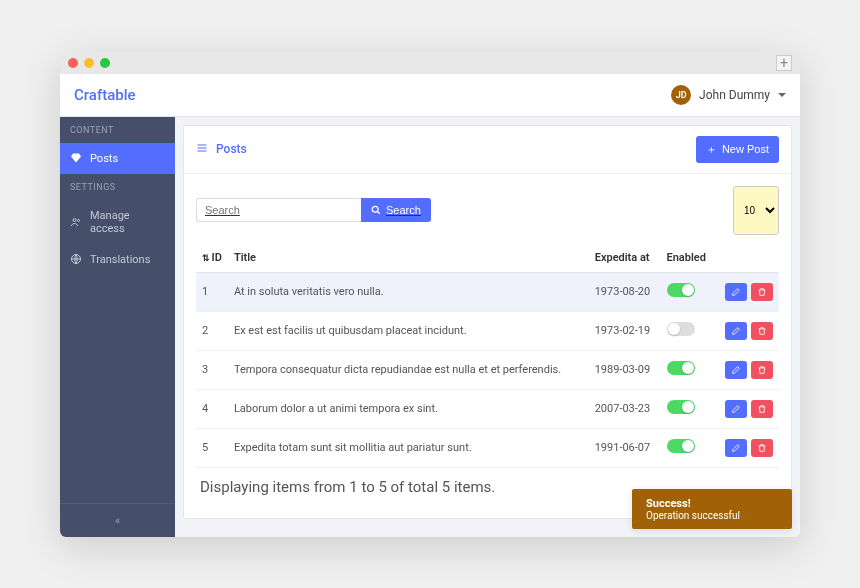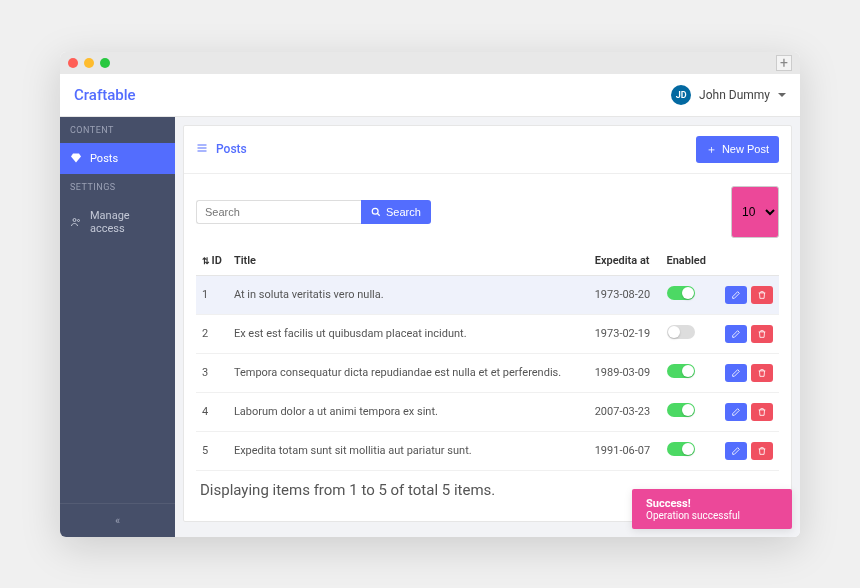--- a/index.html
+++ b/index.html
@@ -57,21 +57,21 @@
   }
   .user {
     display: flex;
     align-items: center;
     gap: 8px;
     font-size: 12px;
     color: #444;
   }
   .avatar {
     width: 20px; height: 20px; border-radius: 50%;
-    background: #0369a1; color: #fff; font-size: 9px; display:flex;align-items:center;justify-content:center;
+    background: #a16207; color: #fff; font-size: 9px; display:flex;align-items:center;justify-content:center;
     font-weight:600;
   }
   .caret-down {
     width: 0; height: 0; border-left: 4px solid transparent; border-right: 4px solid transparent;
     border-top: 4px solid #666;
   }
   .main {
     display: flex;
     min-height: 420px;
   }
@@ -140,31 +140,32 @@
   .btn-primary { background:#536dfe; }
   .btn-sm { padding:4px 6px; }
   .btn-danger { background:#f05060; }
   .card-body { padding: 12px; }
   .toolbar {
     display:flex; align-items:center; justify-content:space-between;
     margin-bottom: 8px;
   }
   .search-group {
     display:flex;
+    text-decoration:underline;
   }
   .search-input {
     border:1px solid #ddd; border-right:none; border-radius:3px 0 0 3px;
     padding:5px 8px; font-size:11px; width:165px; outline:none;
   }
   .search-btn {
     border-radius:0 3px 3px 0;
   }
   .page-size {
-    border:1px solid #ccc; border-radius:3px; padding:17px 6px; font-size:12px;
-    background:#ec4899;
+    border:1px solid #ccc; border-radius:3px; padding:17px 6px; font-size:10px;
+    background:#fef9c3;
   }
   table {
     width:100%; border-collapse:collapse; font-size:11px;
   }
   th {
     text-align:left; padding:8px 6px; border-bottom:1px solid #e5e5e5;
     color:#333; font-weight:600;
   }
   td {
     padding:10px 6px; border-bottom:1px solid #f0f0f0;
@@ -180,21 +181,21 @@
   }
   .toggle.on { background:#4cd964; }
   .toggle.on .knob { right:1px; }
   .toggle.off { background:#ddd; }
   .toggle.off .knob { left:1px; }
   .actions { display:flex; gap:4px; justify-content:flex-end; }
   .row-id { width:30px; }
   .pager-text { padding:10px 4px; font-size:15px; color:#555; }
   .toast {
     position:absolute; bottom:8px; right:8px;
-    background:#ec4899; color:#fff; padding:8px 14px;
+    background:#a16207; color:#fff; padding:8px 14px;
     border-radius:2px; font-size:10px; min-width:160px;
     box-shadow:0 2px 8px rgba(0,0,0,0.1);
   }
   .toast strong { font-size:11px; }
   .sort-icon { font-size:9px; margin-right:2px; }
 </style>
 </head>
 <body>
 
 <div class="window">
@@ -228,20 +229,27 @@
         <span>Posts</span>
       </div>
       <div class="side-header">SETTINGS</div>
       <div class="side-item">
         <svg viewBox="0 0 24 24" fill="none" stroke="currentColor" stroke-width="2">
             <circle cx="9" cy="8" r="3"></circle>
             <path d="M3 20c0-3 3-5 6-5s6 2 6 5"></path>
             <circle cx="17" cy="9" r="2"></circle>
           </svg>
         <span>Manage access</span>
+      </div>
+      <div class="side-item">
+        <svg viewBox="0 0 24 24" fill="none" stroke="currentColor" stroke-width="2">
+            <circle cx="12" cy="12" r="9"></circle>
+            <path d="M3 12h18M12 3c3 3 3 15 0 18M12 3c-3 3-3 15 0 18"></path>
+          </svg>
+        <span>Translations</span>
       </div>
       <div class="side-footer">«</div>
     </div>
 
     <div class="content">
       <div class="card">
 
         <div class="card-header">
           <div class="card-title">
             <span class="hicon">

